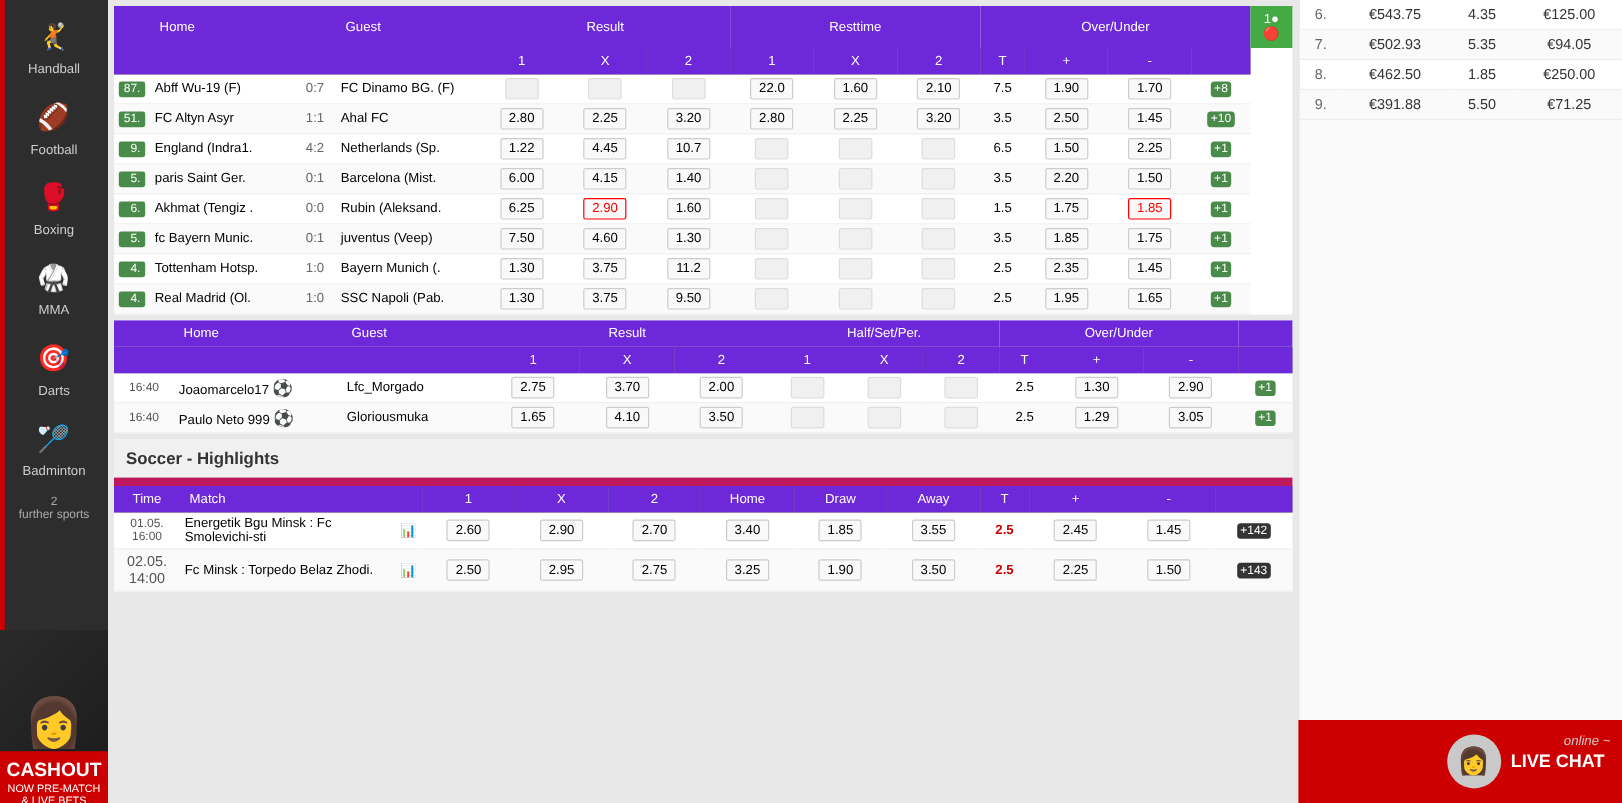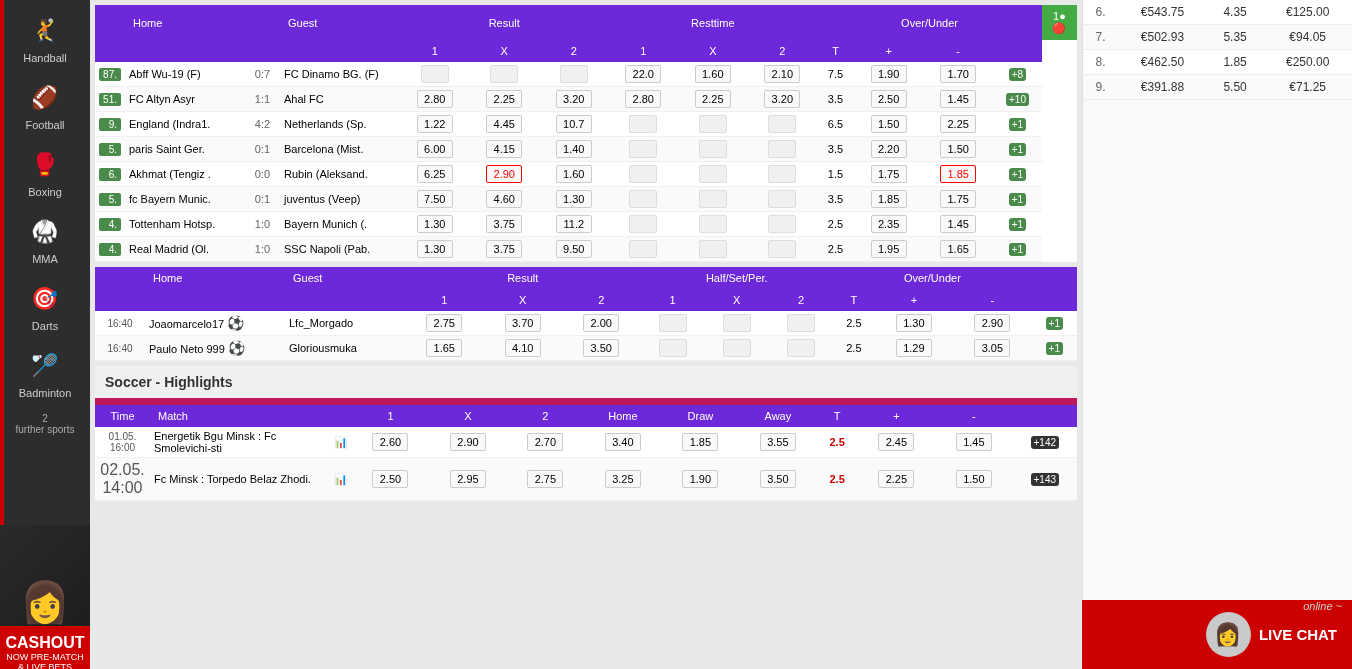--- a/index.html
+++ b/index.html
@@ -181,21 +181,21 @@
       cursor: pointer;
       display: flex;
       align-items: center;
       justify-content: flex-end;
     }
 
     .time-cell { color: #555; font-size: 10px; }
 
     .online-badge {
       position: fixed;
-      bottom: 57px;
+      bottom: 45px;
       right: 10px;
       color: #ccc;
       font-size: 11px;
       font-style: italic;
       margin-left: 20px;
     }
   </style>
 </head>
 <body>
 
@@ -505,21 +505,21 @@
     <td><span class="odds-cell">2.70</span></td>
     <td><span class="odds-cell">3.40</span></td>
     <td><span class="odds-cell">1.85</span></td>
     <td><span class="odds-cell">3.55</span></td>
     <td><span style="color:#c00;font-weight:bold;">2.5</span></td>
     <td><span class="odds-cell">2.45</span></td>
     <td><span class="odds-cell">1.45</span></td>
     <td><span class="plus-badge dark">+142</span></td>
   </tr>
           <tr>
-    <td class="time-cell" style="font-size:16px;margin-left:16px;">02.05.<br>14:00</td>
+    <td class="time-cell" style="font-size:12px;margin-left:16px;">02.05.<br>14:00</td>
     <td class="left">Fc Minsk : Torpedo Belaz Zhodi.</td>
     <td style="color:#888;">📊</td>
     <td><span class="odds-cell">2.50</span></td>
     <td><span class="odds-cell">2.95</span></td>
     <td><span class="odds-cell">2.75</span></td>
     <td><span class="odds-cell">3.25</span></td>
     <td><span class="odds-cell">1.90</span></td>
     <td><span class="odds-cell">3.50</span></td>
     <td><span style="color:#c00;font-weight:bold;">2.5</span></td>
     <td><span class="odds-cell">2.25</span></td>

